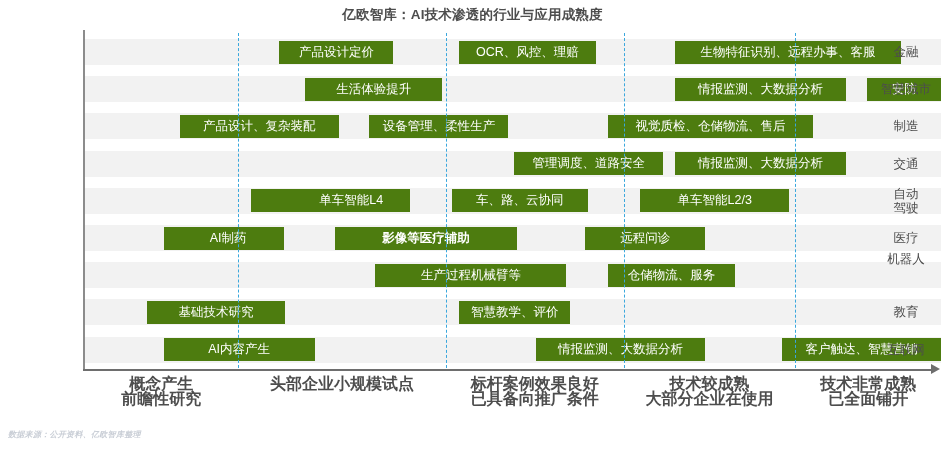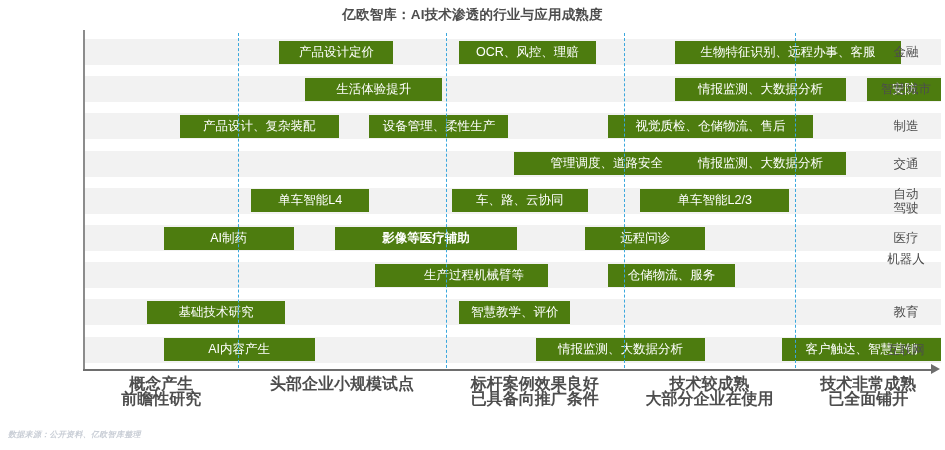--- a/index.html
+++ b/index.html
@@ -63,32 +63,32 @@
       <div class="bar" style="left: 591.33px; width: 225.391px; top: 7.5px;">生物特征识别、远程办事、客服</div>
       <div class="band" style="top: 43.2px;"></div>
       <div class="bar" style="left: 221.106px; width: 137.12px; top: 44.7px;">生活体验提升</div>
       <div class="bar" style="left: 591.33px; width: 170.543px; top: 44.7px;">情报监测、大数据分析</div>
       <div class="bar" style="left: 783.298px; width: 73.702px; top: 44.7px;">安防</div>
       <div class="band" style="top: 80.4px;"></div>
       <div class="bar" style="left: 95.984px; width: 158.545px; top: 81.9px;">产品设计、复杂装配</div>
       <div class="bar" style="left: 285.381px; width: 139px; top: 81.9px;">设备管理、柔性生产</div>
       <div class="bar" style="left: 523.627px; width: 205.68px; top: 81.9px;">视觉质检、仓储物流、售后</div>
       <div class="band" style="top: 117.6px;"></div>
-      <div class="bar" style="left: 430.214px; width: 149.118px; top: 119.1px; padding-left: 18px;">管理调度、道路安全</div>
+      <div class="bar" style="left: 430.214px; width: 149.118px; top: 119.1px;">管理调度、道路安全</div>
       <div class="bar" style="left: 591.33px; width: 170.543px; top: 119.1px;">情报监测、大数据分析</div>
       <div class="band" style="top: 154.8px;"></div>
-      <div class="bar" style="left: 167.115px; width: 118.266px; top: 156.3px;">单车智能L4</div>
+      <div class="bar" style="left: 167.115px; width: 118.266px; top: 156.3px; padding-left: 41px;">单车智能L4</div>
       <div class="bar" style="left: 367.653px; width: 136px; top: 156.3px;">车、路、云协同</div>
       <div class="bar" style="left: 556.193px; width: 149.118px; top: 156.3px;">单车智能L2/3</div>
       <div class="band" style="top: 192px;"></div>
-      <div class="bar" style="left: 79.701px; width: 130px; top: 193.5px;">AI制药</div>
+      <div class="bar" style="left: 79.701px; width: 111px; top: 193.5px; padding-left: 9px;">AI制药</div>
       <div class="bar" style="left: 251px; width: 182px; top: 193.5px; font-weight: bold;">影像等医疗辅助</div>
       <div class="bar" style="left: 501.345px; width: 119.98px; top: 193.5px;">远程问诊</div>
       <div class="band" style="top: 229.2px;"></div>
-      <div class="bar" style="left: 291.38px; width: 149px; top: 230.7px; padding-left: 24px;">生产过程机械臂等</div>
+      <div class="bar" style="left: 291.38px; width: 191px; top: 230.7px;">生产过程机械臂等</div>
       <div class="bar" style="left: 523.627px; width: 127.693px; top: 230.7px;">仓储物流、服务</div>
       <div class="band" style="top: 266.4px;"></div>
       <div class="bar" style="left: 63.418px; width: 137.12px; top: 267.9px;">基础技术研究</div>
       <div class="bar" style="left: 375.366px; width: 111px; top: 267.9px;">智慧教学、评价</div>
       <div class="band" style="top: 303.6px;"></div>
       <div class="bar" style="left: 79.701px; width: 150.832px; top: 305.1px;">AI内容产生</div>
       <div class="bar" style="left: 451.639px; width: 169.686px; top: 305.1px;">情报监测、大数据分析</div>
       <div class="bar" style="left: 698.455px; width: 158.545px; top: 305.1px;">客户触达、智慧营销</div>
       <div class="divider" style="left: 154.26px;"></div>
       <div class="divider" style="left: 361.654px;"></div>

